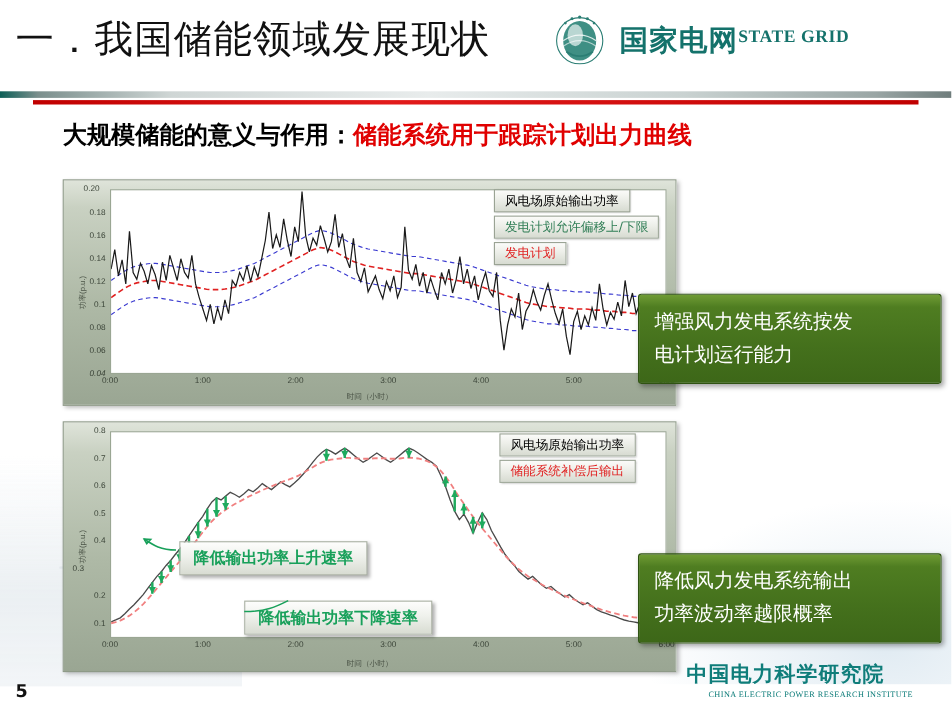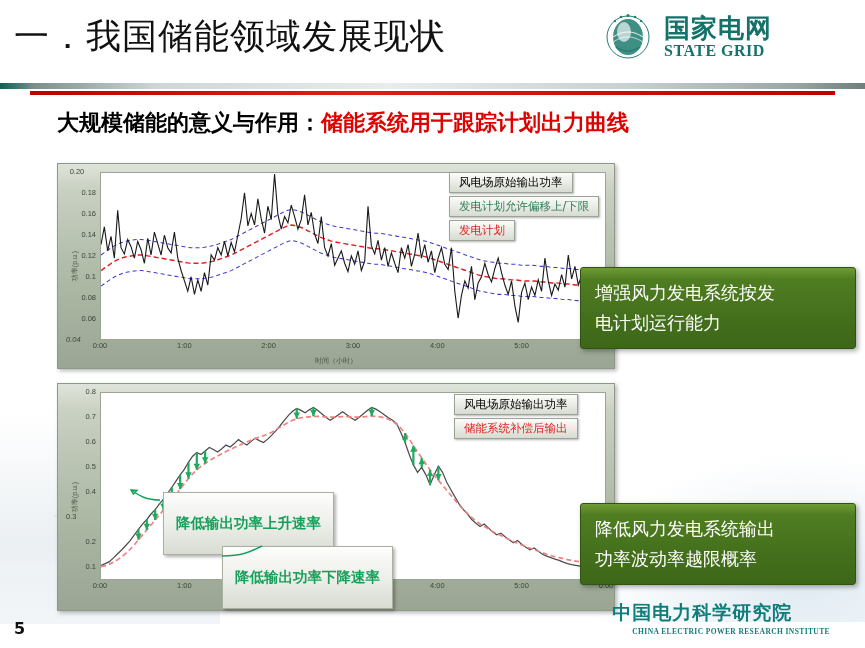--- a/index.html
+++ b/index.html
@@ -26,21 +26,21 @@
   
   .header{position:absolute;left:0;top:0;width:786px;height:88px;text-decoration:underline;}
   .slide-title{
     position:absolute;left:14px;top:12px;
     font-size:35px;line-height:48px;color:#111;
     font-family:"DejaVu Sans","Liberation Sans",sans-serif;
     letter-spacing:1px;white-space:nowrap;
   }
   .sg-logo{position:absolute;right:14px;top:8px;height:58px;display:flex;align-items:center;gap:10px;}
   .sg-mark{width:52px;height:52px;position:relative;}
-  .sg-text{display:flex;flex-direction:column;line-height:1;}
+  .sg-text{display:flex;flex-direction:row;line-height:1;}
   .sg-cn{font-size:26px;font-weight:bold;color:#14726b;font-family:"DejaVu Sans","Liberation Sans",sans-serif;letter-spacing:1px;}
   .sg-en{font-size:16px;font-weight:bold;color:#14726b;font-family:"Liberation Serif",serif;letter-spacing:.5px;margin-top:2px;}
 
   .rule-gray{
     position:absolute;left:0;top:83px;width:865px;height:6px;
     background:linear-gradient(90deg,#0d5f57 0%,#7b8f8d 4%,#cfd6d5 18%,#e8ecec 45%,#c9d2d1 72%,#9aa6a5 92%,#6f7d7c 100%);
   }
   .rule-red{
     position:absolute;left:30px;top:91px;width:805px;height:4px;
     background:linear-gradient(90deg,#c00000,#e21b1b 40%,#c00000);
@@ -86,21 +86,21 @@
   }
   .lg1{left:345px;top:6px;}
   .lg2{left:350px;top:8px;}
 
   
   .anno{
     position:absolute;
     border:1px solid #a9b0a2;
     background:linear-gradient(180deg,#fdfdfc 0%,#eff1ec 45%,#d8dcd2 100%);
     box-shadow:2px 2px 3px rgba(0,0,0,.3);
-    padding:21px 12px;font-size:14.5px;font-weight:bold;color:#18a05a;
+    padding:5px 12px;font-size:14.5px;font-weight:bold;color:#18a05a;
     white-space:nowrap;font-family:"DejaVu Sans","Liberation Sans",sans-serif;
   }
   .anno-up{left:163px;top:492px;}
   .anno-dn{left:222px;top:546px;}
 
   
   .callout{
     position:absolute;
     background:linear-gradient(180deg,#6f9b34 0%,#4f7d21 14%,#44701c 60%,#3d6718 100%);
     border:1px solid #2f5312;border-radius:3px;
@@ -110,21 +110,21 @@
   }
   .co1{left:580px;top:267px;width:246px;}
   .co2{left:580px;top:503px;width:246px;}
 
   
   .page-num{position:absolute;left:14px;bottom:10px;font-size:16px;font-weight:bold;color:#111;
     font-family:"DejaVu Sans","Liberation Sans",sans-serif;}
   .foot-logo{position:absolute;right:35px;bottom:12px;text-align:left;}
   .foot-cn{font-size:19px;font-weight:bold;color:#0f7d7a;letter-spacing:1px;
     font-family:"DejaVu Sans","Liberation Sans",sans-serif;}
-  .foot-en{font-size:7.5px;font-weight:bold;color:#0f7d7a;letter-spacing:.4px;margin-top:1px;
+  .foot-en{font-size:7.5px;font-weight:normal;color:#0f7d7a;letter-spacing:.4px;margin-top:1px;
     font-family:"Liberation Serif",serif;padding-left:20px;}
   svg{display:block;}
 </style>
 </head>
 <body>
 
 <div class="bg-tower">
   <svg width="170" height="190" viewBox="0 0 170 190">
     <g stroke="#b9c6cf" stroke-width="2" fill="none">
       <path d="M60 185 L78 10 M118 185 L100 10"></path>
@@ -166,29 +166,29 @@
 <div class="rule-gray"></div>
 <div class="rule-red"></div>
 
 <div class="subtitle">
   <span class="k">大规模储能的意义与作用：</span><span class="v">储能系统用于跟踪计划出力曲线</span>
 </div>
 
 <div class="panel p1">
   <div class="ylab">功率(p.u.)</div>
   <div id="c1-yticks">
-      <div class="axis-num" style="left: 8px; top: 171px; width: 30px; text-align: left; font-style: italic;">0.04</div>
+      <div class="axis-num" style="left: 8px; top: 171px; width: 30px; text-align: right; font-style: italic;">0.04</div>
       <div class="axis-num" style="left: 8px; top: 150px; width: 30px; text-align: right;">0.06</div>
       <div class="axis-num" style="left: 8px; top: 129px; width: 30px; text-align: right;">0.08</div>
       <div class="axis-num" style="left: 8px; top: 108px; width: 30px; text-align: right;">0.1</div>
       <div class="axis-num" style="left: 8px; top: 87px; width: 30px; text-align: right;">0.12</div>
       <div class="axis-num" style="left: 8px; top: 66px; width: 30px; text-align: right;">0.14</div>
       <div class="axis-num" style="left: 8px; top: 45px; width: 30px; text-align: right;">0.16</div>
       <div class="axis-num" style="left: 8px; top: 24px; width: 30px; text-align: right;">0.18</div>
-      <div class="axis-num" style="left: 4px; top: 3px; width: 30px; text-align: center;">0.20</div>
+      <div class="axis-num" style="left: 18px; top: 3px; width: 30px; text-align: left;">0.20</div>
     </div>
   <div id="c1-xticks">
       <div class="axis-num" style="left: 31px; top: 177px; width: 22px; text-align: center;">0:00</div>
       <div class="axis-num" style="left: 115.333px; top: 177px; width: 22px; text-align: center;">1:00</div>
       <div class="axis-num" style="left: 199.667px; top: 177px; width: 22px; text-align: center;">2:00</div>
       <div class="axis-num" style="left: 284px; top: 177px; width: 22px; text-align: center;">3:00</div>
       <div class="axis-num" style="left: 368.333px; top: 177px; width: 22px; text-align: center;">4:00</div>
       <div class="axis-num" style="left: 452.667px; top: 177px; width: 22px; text-align: center;">5:00</div>
       <div class="axis-num" style="left: 537px; top: 177px; width: 22px; text-align: center;">6:00</div>
     </div>

